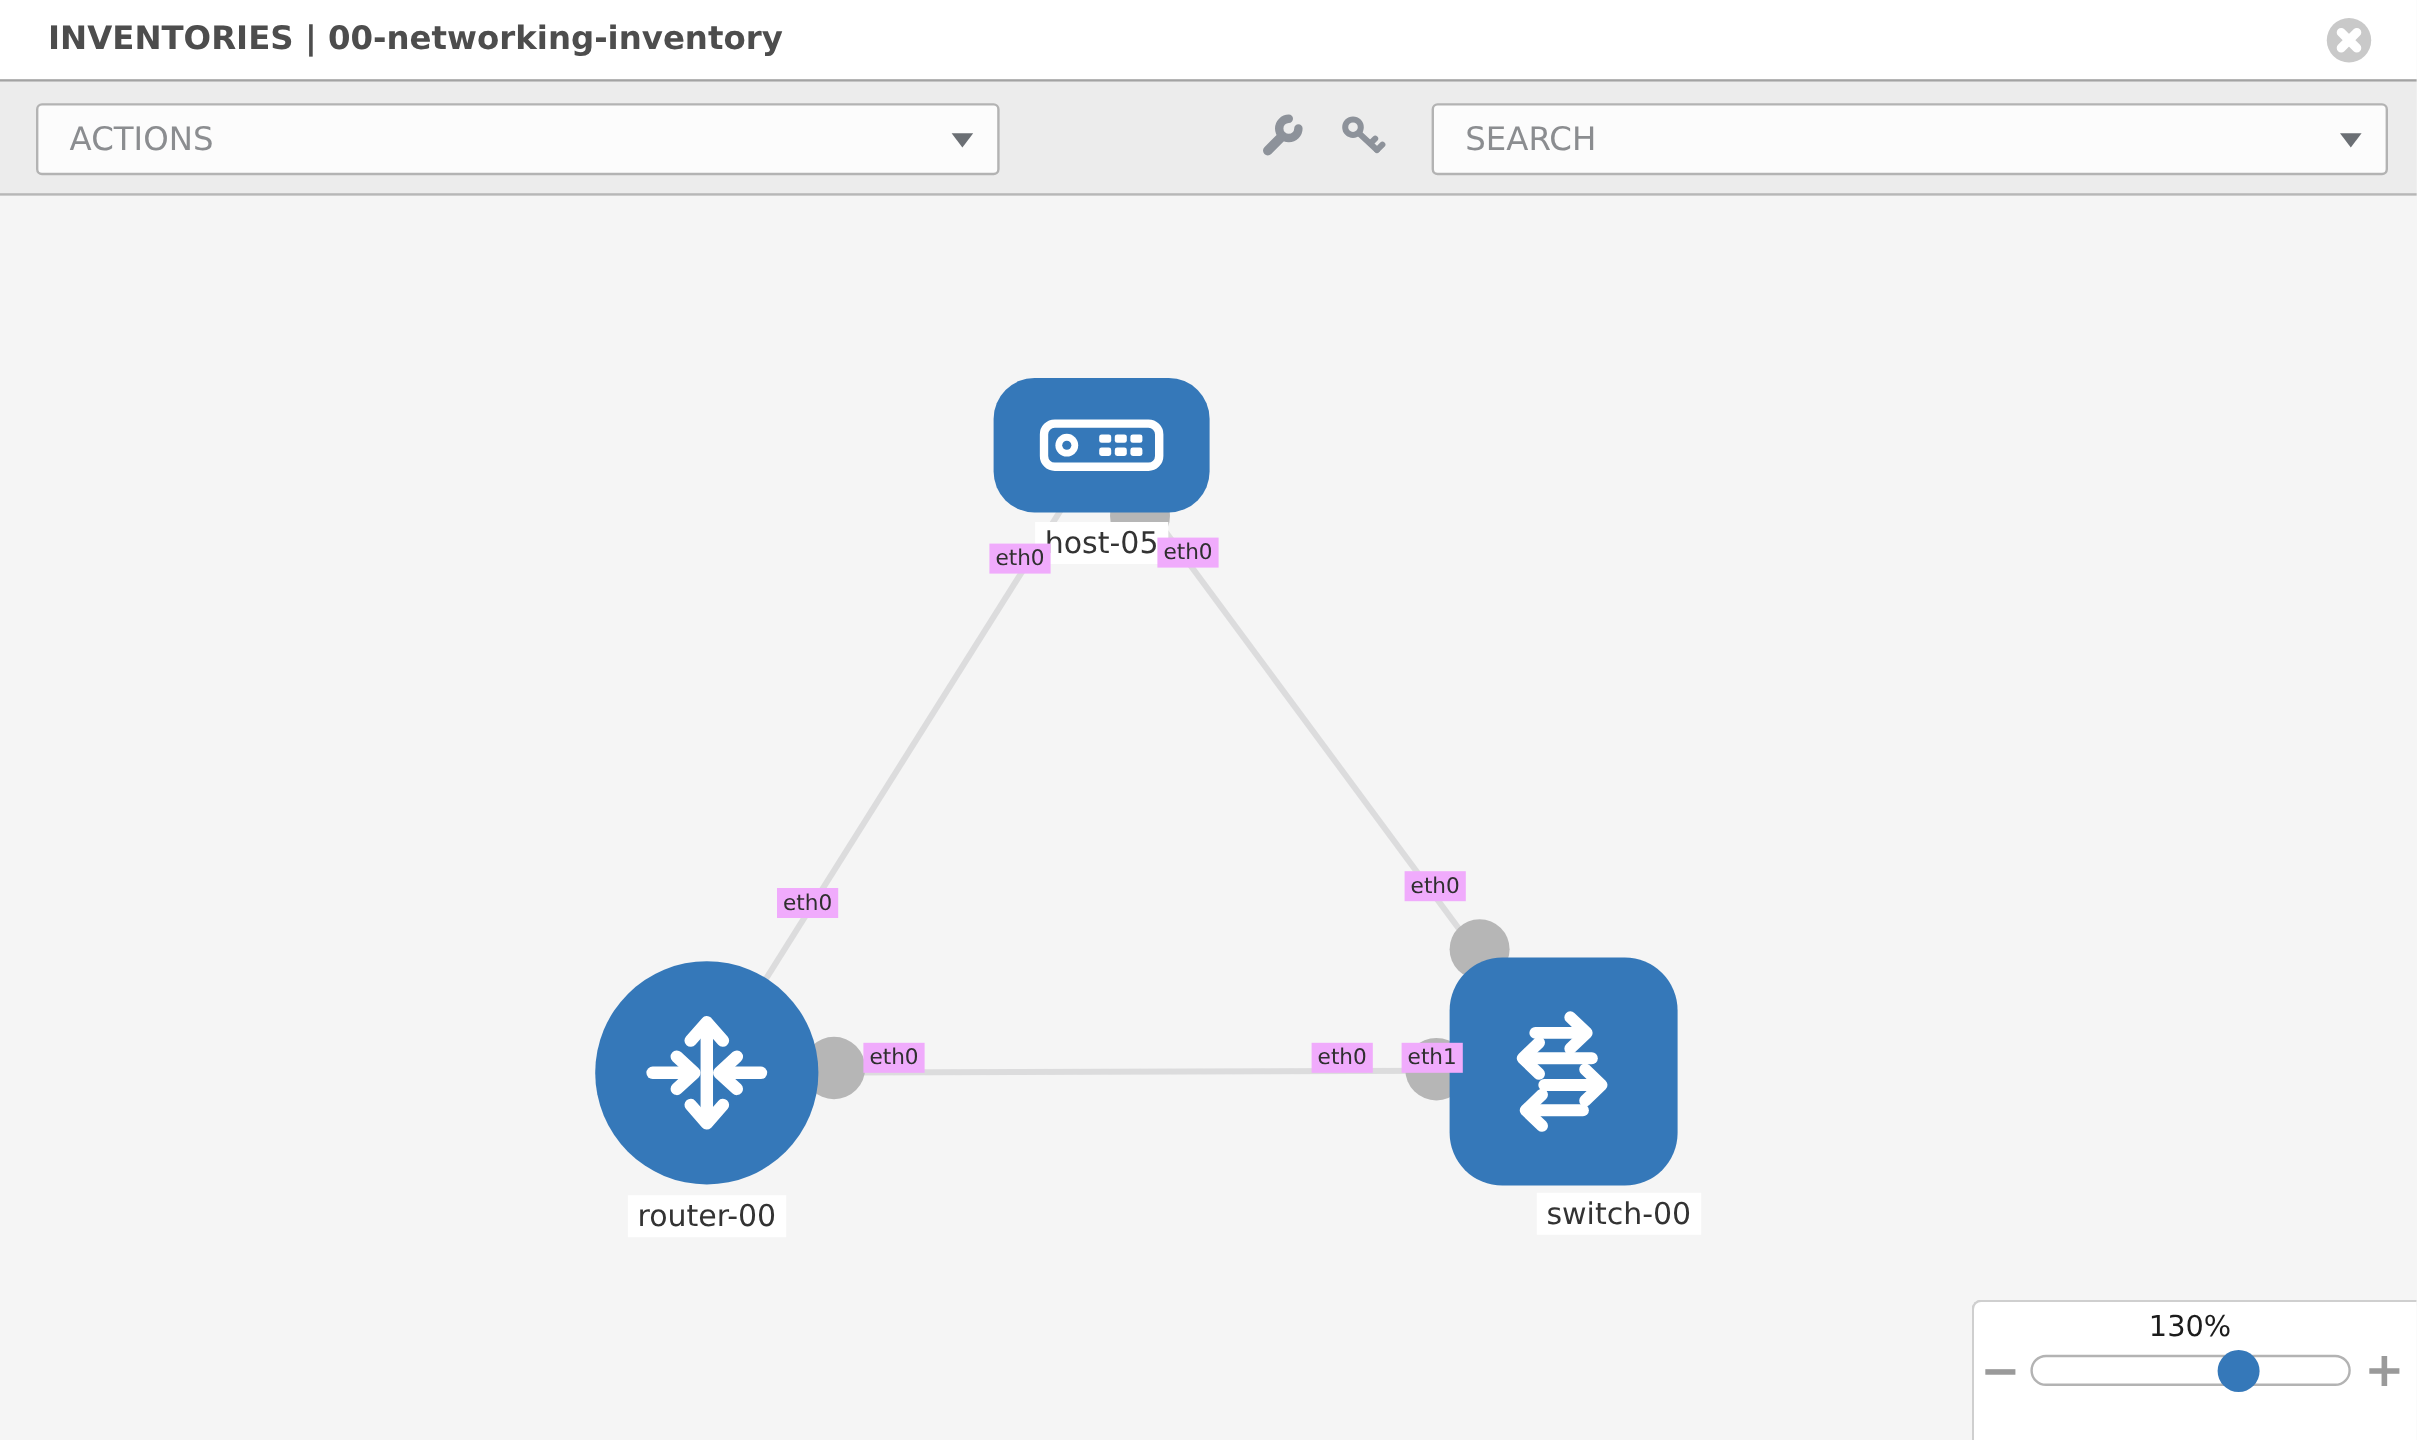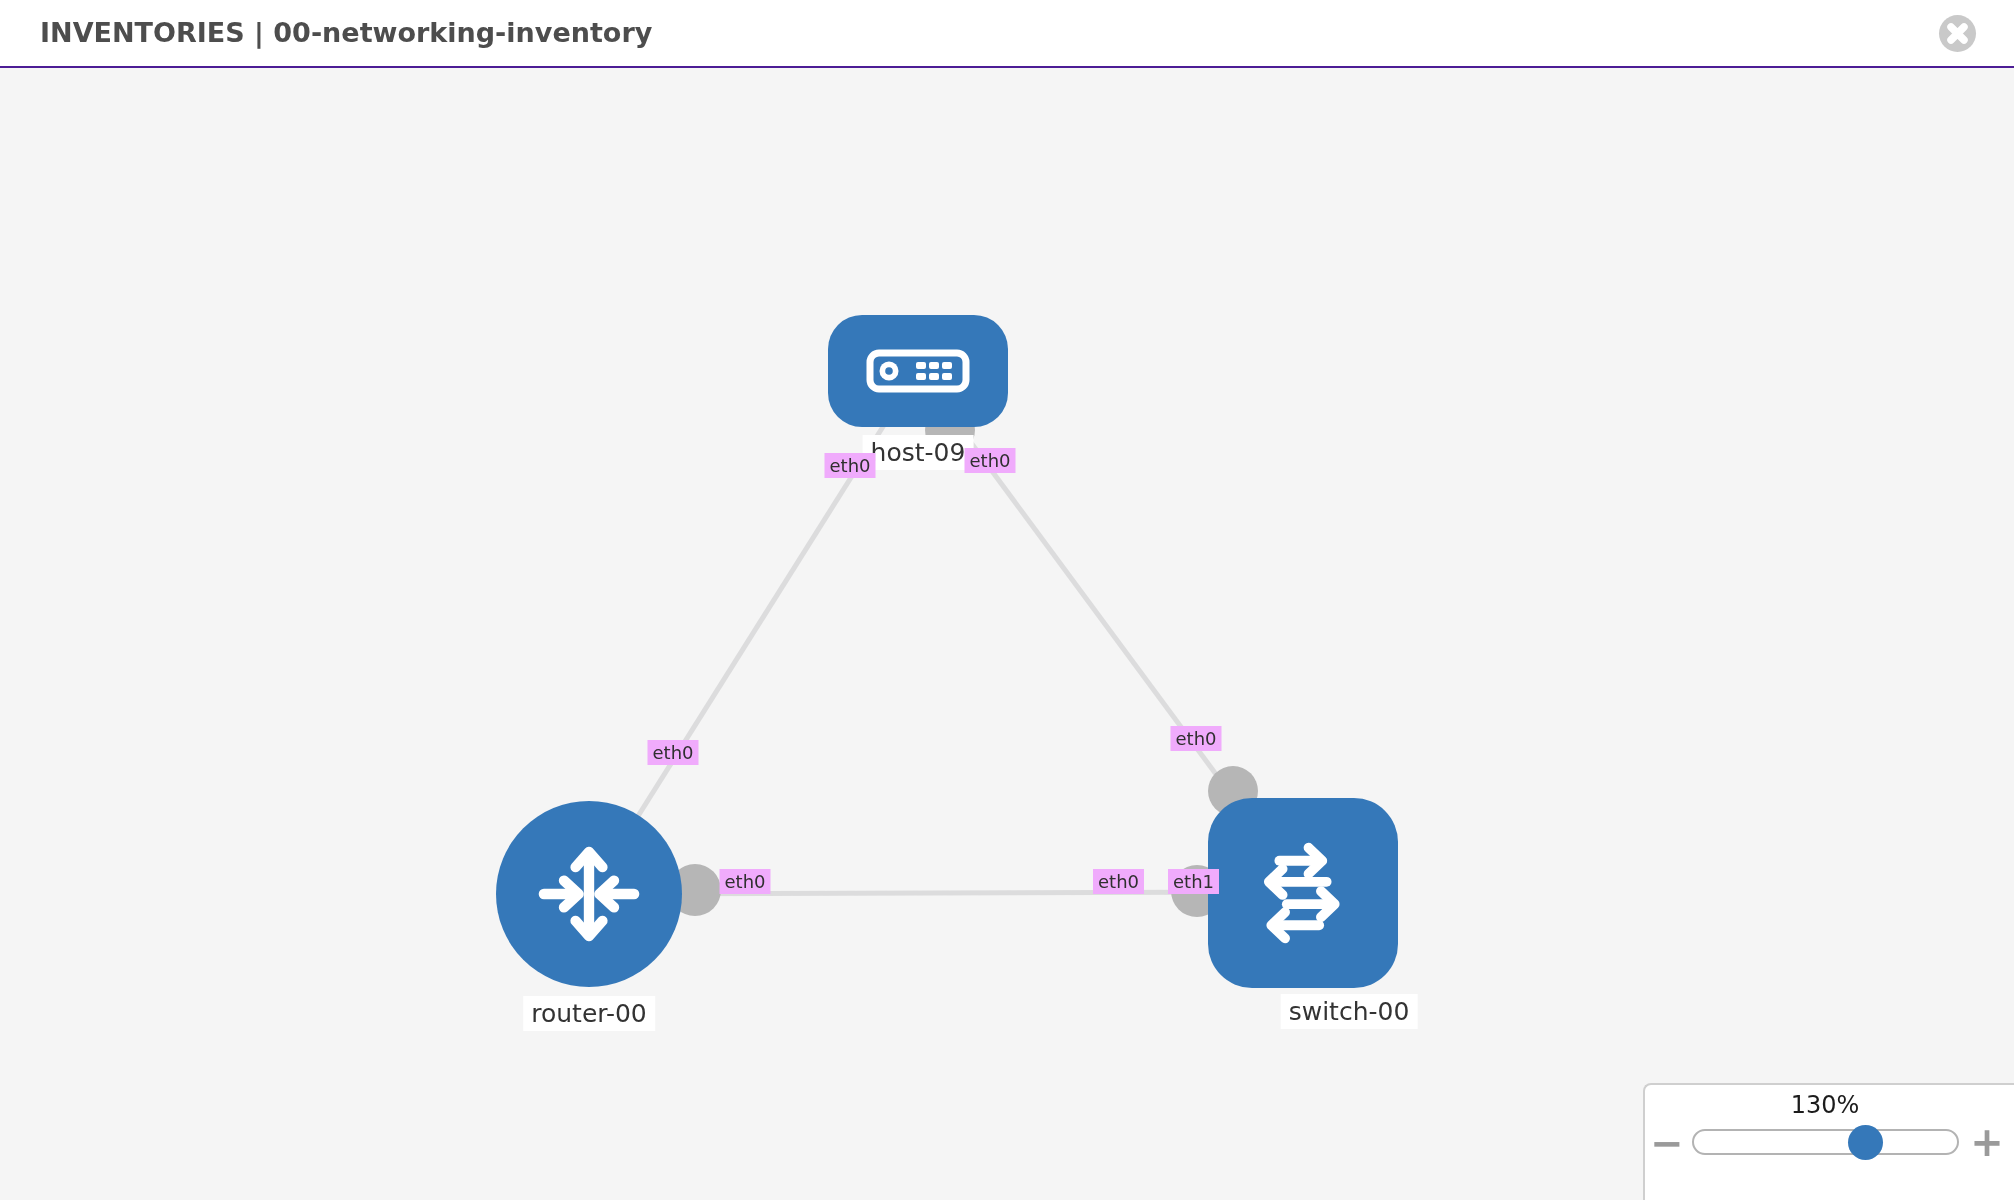--- a/index.html
+++ b/index.html
@@ -5,21 +5,21 @@
   * { box-sizing: border-box; }
   html,body { margin:0; padding:0; }
   body {
     width:2014px; height:1200px;
     font-family:"DejaVu Sans","Liberation Sans",sans-serif;
     background:#f5f5f5;
   }
   .screen { position:relative; width:2014px; height:1200px; overflow:hidden; background:#f5f5f5; }
 
   
-  .hdr { position:absolute; top:0; left:0; width:2014px; height:68px; background:#ffffff; border-bottom:2px solid #4c1d95; z-index:20; }
+  .hdr { position:absolute; top:0; left:0; width:2014px; height:68px; background:#ffffff; border-bottom:2px solid #a3a3a3; z-index:20; }
   .hdr-title { position:absolute; left:40px; top:0; line-height:66px; font-size:27px; font-weight:bold; color:#4d4d4d; white-space:nowrap; }
   .close-btn { position:absolute; left:1939px; top:15px; width:37px; height:37px; border-radius:50%; background:#c9c9c9; display:flex; align-items:center; justify-content:center; cursor:pointer; }
 
   
   .toolbar { position:absolute; top:68px; left:0; width:2014px; height:95px; background:#ececec; border-bottom:2px solid #b7b7b7; z-index:19; }
   .select { position:absolute; top:18px; height:60px; background:#fcfcfc; border:2px solid #b3b3b3; border-radius:5px; display:flex; align-items:center; padding-left:26px; color:#8b8d90; font-size:27px; cursor:pointer; }
   .select-actions { left:30px; width:803px; }
   .select-search { left:1193px; width:797px; }
   .caret { position:absolute; right:20px; top:50%; margin-top:-5px; width:0; height:0; border-left:9px solid transparent; border-right:9px solid transparent; border-top:12px solid #6b6f74; }
   .tool-btn { position:absolute; top:24px; width:44px; height:44px; display:flex; align-items:center; justify-content:center; cursor:pointer; }
@@ -76,20 +76,46 @@
 
   <div class="hdr">
     <div class="hdr-title">INVENTORIES | 00-networking-inventory</div>
     <div class="close-btn">
       <svg width="37" height="37" viewBox="0 0 37 37">
         <path d="M12 12 L25 25 M25 12 L12 25" stroke="#ffffff" stroke-width="7.5" stroke-linecap="round"></path>
       </svg>
     </div>
   </div>
 
+  <div class="toolbar">
+    <div class="select select-actions">
+      <span>ACTIONS</span>
+      <span class="caret"></span>
+    </div>
+
+    <div class="tool-btn wrench">
+      <svg width="40" height="40" viewBox="0 0 40 40">
+        <path class="stroke-ic" d="M27 5 A8 8 0 1 0 35 13" stroke-width="7" stroke-linecap="round"></path>
+        <path class="stroke-ic" d="M9.5 31.5 L20.5 20.5" stroke-width="8" stroke-linecap="round"></path>
+      </svg>
+    </div>
+    <div class="tool-btn key">
+      <svg width="40" height="38" viewBox="0 0 40 38">
+        <circle class="stroke-ic" cx="11.5" cy="11" r="6.5" stroke-width="5"></circle>
+        <path class="stroke-ic" d="M16.5 16 L31.5 30" stroke-width="5" stroke-linecap="round"></path>
+        <path class="stroke-ic" d="M31.5 30 L36 25.5" stroke-width="5" stroke-linecap="round"></path>
+        <path class="stroke-ic" d="M26 24.5 L30 20.5" stroke-width="5" stroke-linecap="round"></path>
+      </svg>
+    </div>
+
+    <div class="select select-search">
+      <span>SEARCH</span>
+      <span class="caret"></span>
+    </div>
+  </div>
 
   <div class="canvas">
 
     <svg class="links" width="2014" height="1037">
       <line x1="918" y1="208" x2="589" y2="731"></line>
       <line x1="918" y1="208" x2="1303" y2="729"></line>
       <line x1="589" y1="731" x2="1303" y2="729"></line>
     </svg>
 
     <div class="dot dot-host"></div>
@@ -131,21 +157,21 @@
         <path class="stroke-wh" stroke-width="8" d="M54.5 13.5 L65.5 24 L54.5 34.5"></path>
         <path class="stroke-wh" stroke-width="8" d="M69 41 L27 41"></path>
         <path class="stroke-wh" stroke-width="8" d="M33.5 30.5 L22.5 41 L33.5 51.5"></path>
         <path class="stroke-wh" stroke-width="8" d="M37 59 L71 59"></path>
         <path class="stroke-wh" stroke-width="8" d="M64.5 48.5 L75.5 59 L64.5 69.5"></path>
         <path class="stroke-wh" stroke-width="8" d="M63 76 L29 76"></path>
         <path class="stroke-wh" stroke-width="8" d="M35.5 65.5 L24.5 76 L35.5 86.5"></path>
       </svg>
     </div>
 
-    <div class="nlabel lab-host">host-09</div>
+    <div class="nlabel lab-host">host-05</div>
     <div class="nlabel lab-router">router-00</div>
     <div class="nlabel lab-switch">switch-00</div>
 
     <div class="elabel ctr ll-host-left">eth0</div>
     <div class="elabel ctr ll-host-right">eth0</div>
     <div class="elabel ctr ll-router-top">eth0</div>
     <div class="elabel ctr ll-switch-top">eth0</div>
     <div class="elabel ctr ll-router-right">eth0</div>
     <div class="elabel ll-switch-under">eth0</div>
     <div class="elabel ll-switch-over">eth1</div>

